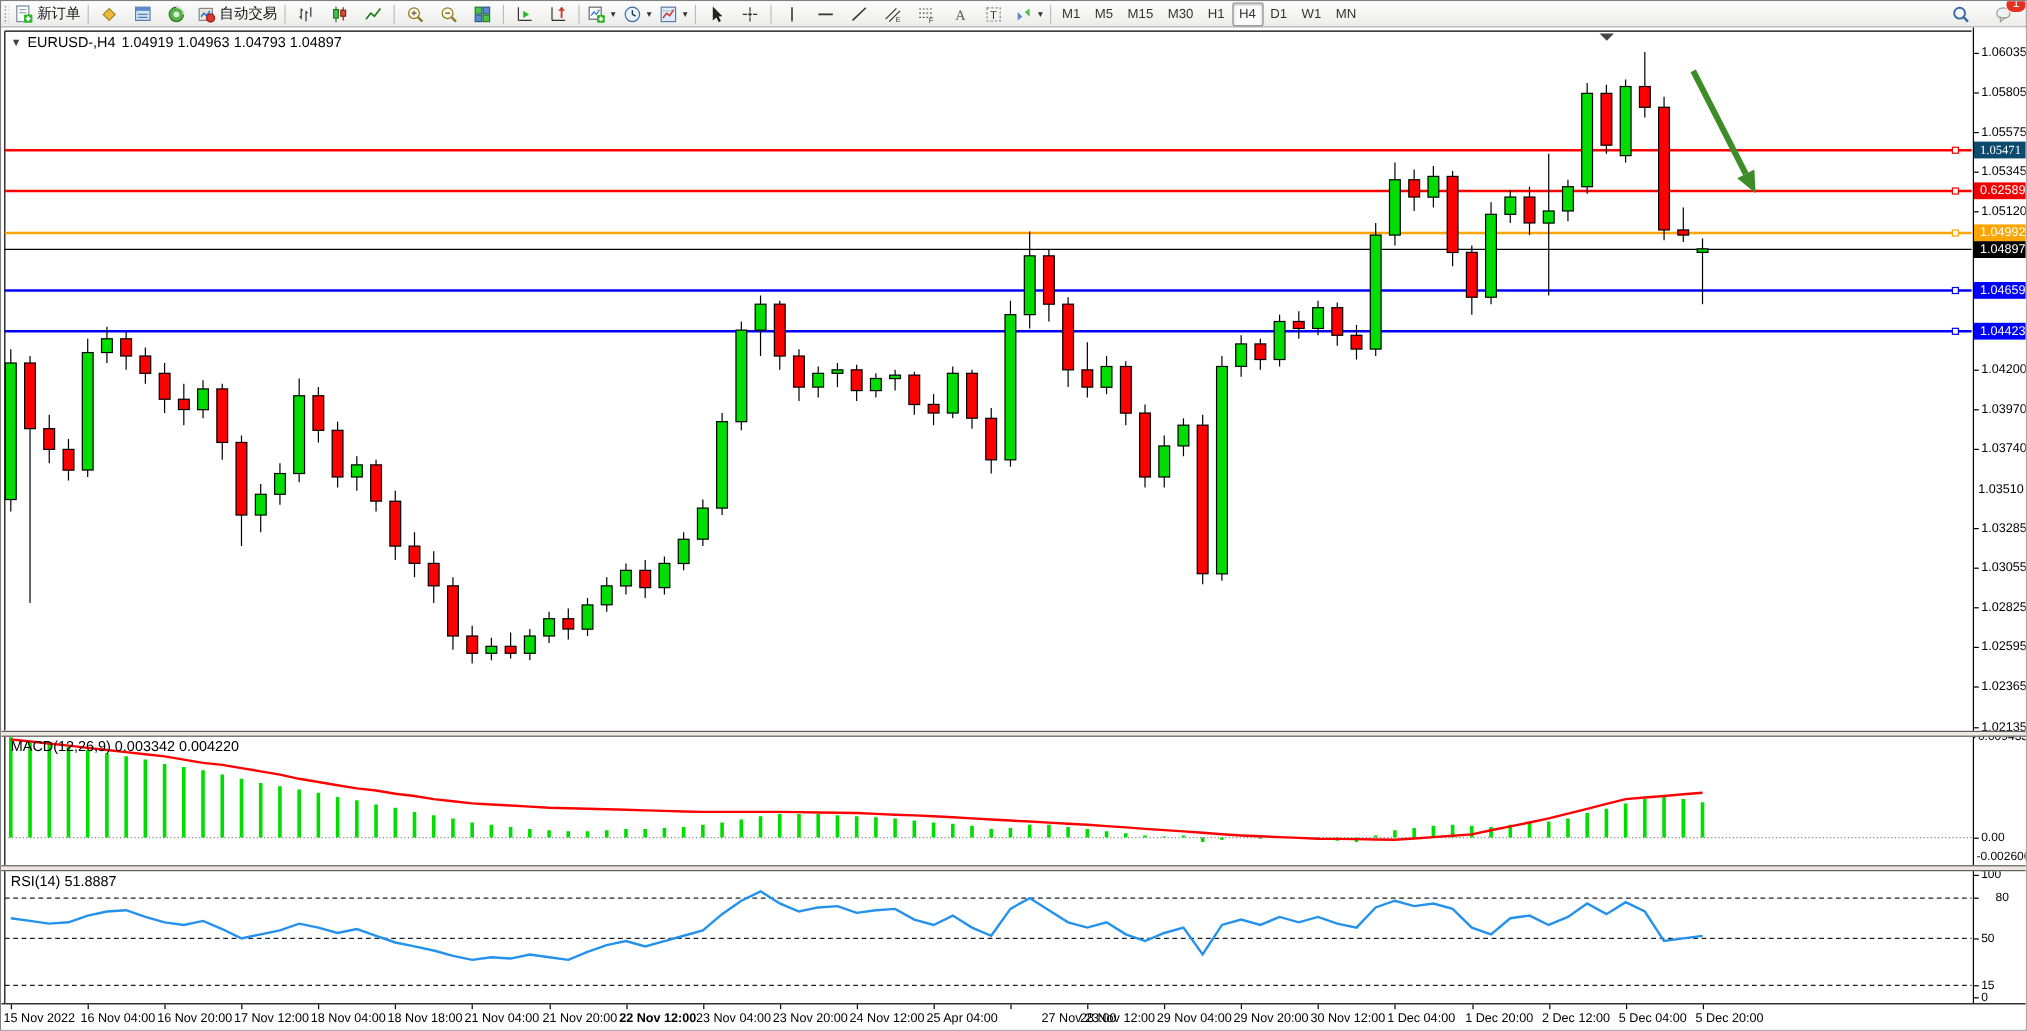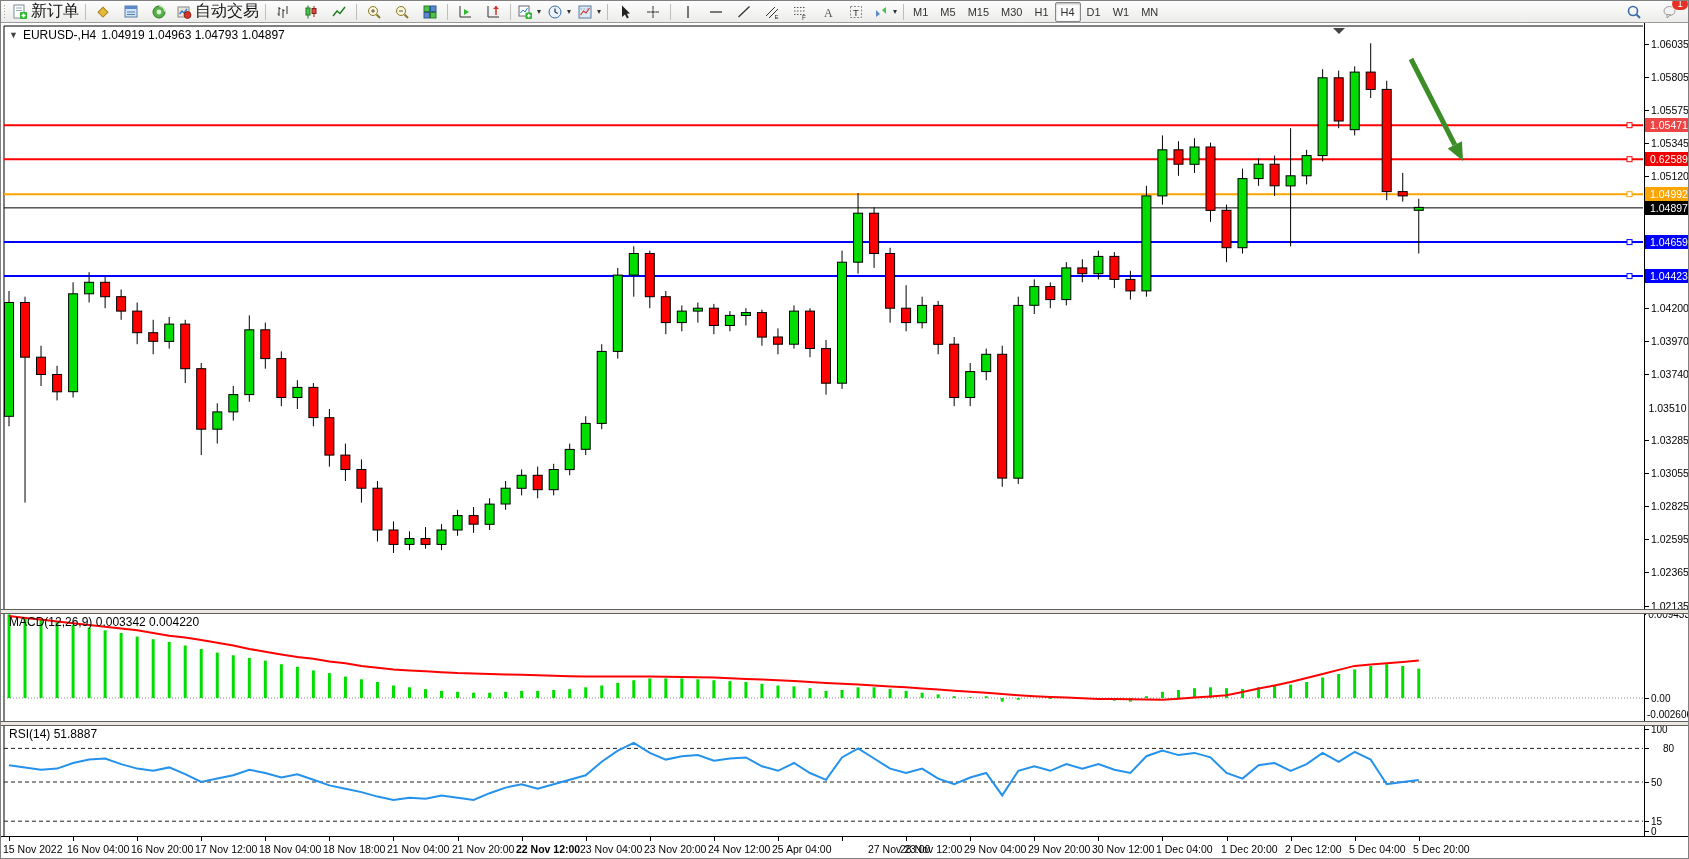--- a/index.html
+++ b/index.html
@@ -1,20 +1,20 @@
 <!DOCTYPE html>
 <html><head>
 <meta charset="utf-8">
 <style>
   html,body{margin:0;padding:0;background:#d4d0c8;font-family:"Liberation Sans",sans-serif;}
   #app{position:relative;width:1689px;height:859px;background:#fff;overflow:hidden;border:1px solid #808080;box-sizing:border-box;}
   
   #toolbar{position:absolute;left:0;top:0;width:1689px;height:22px;background:linear-gradient(#fdfdfd,#ececea);border-bottom:1px solid #9a9a9a;display:flex;align-items:center;box-sizing:border-box;}
   .tb-btn{height:20px;min-width:22px;display:flex;align-items:center;justify-content:center;gap:3px;padding:0 2px;border:1px solid transparent;border-radius:2px;cursor:default;}
-  .tb-label{font-size:16px;color:#111;white-space:nowrap;}
+  .tb-label{font-size:12px;color:#111;white-space:nowrap;}
   .tb-sep{width:1px;height:16px;background:#bdbdbd;margin:0 3px;}
   .tb-grip{width:4px;height:16px;margin:0 2px;background-image:radial-gradient(circle,#aaa 35%,transparent 40%);background-size:3px 3px;}
   .tf-btn{height:18px;padding:0 5px;font-size:11px;color:#333;display:flex;align-items:center;border:1px solid transparent;border-radius:2px;}
   .tf-btn.active{background:#fbfbfb;border:1px solid #888;box-shadow:inset 0 1px 2px rgba(0,0,0,.3);}
   #toolbar-right{margin-left:auto;display:flex;align-items:center;margin-right:6px;gap:8px;}
   .badge-dot{position:absolute;right:-6px;top:-5px;background:#e53023;color:#fff;font-size:10px;line-height:12px;min-width:12px;border-radius:7px;text-align:center;padding:0 2px;border:1px solid #fff;}
   .dd-arrow{font-size:8px;color:#333;margin-left:1px;}
   
   #chart-region{position:absolute;left:0;top:22px;width:1689px;height:837px;background:#fff;}
   .overlay-label{position:absolute;font-size:12px;color:#000;white-space:nowrap;z-index:5;}
@@ -807,21 +807,21 @@
           <span>1.02595</span>
         </div>
         <div class="ax-tick" style="top:543px;">
           <span class="dash"></span>
           <span>1.02365</span>
         </div>
         <div class="ax-tick" style="top:577px;text-align:right;">
           <span class="dash"></span>
           <span>1.02135</span>
         </div>
-        <div class="ax-badge" style="top:95px;background:#ef4444;">1.05471</div>
+        <div class="ax-badge" style="top:95px;background:#0c4a6e;font-family:Liberation Serif, serif;">1.05471</div>
         <div class="ax-badge" style="top:129px;background:#f00000;">0.62589</div>
         <div class="ax-badge" style="top:164px;background:#ffa500;">1.04992</div>
         <div class="ax-badge" style="top:178px;background:#000000;">1.04897</div>
         <div class="ax-badge" style="top:212px;background:#0000ff;">1.04659</div>
         <div class="ax-badge" style="top:246px;background:#0000ff;">1.04423</div>
         <div class="ax-tick" style="top:585px;font-size:10px;">
           <span class="dash"></span>
           <span>0.009433</span>
         </div>
         <div class="ax-tick" style="top:669px;font-size:10px;">

